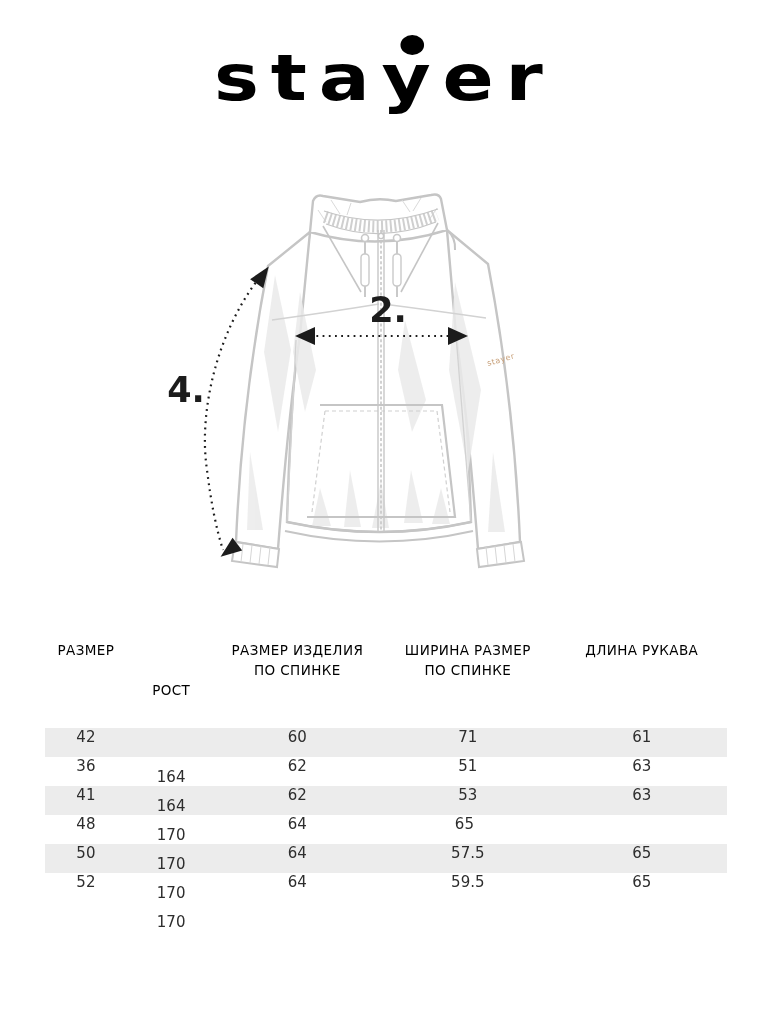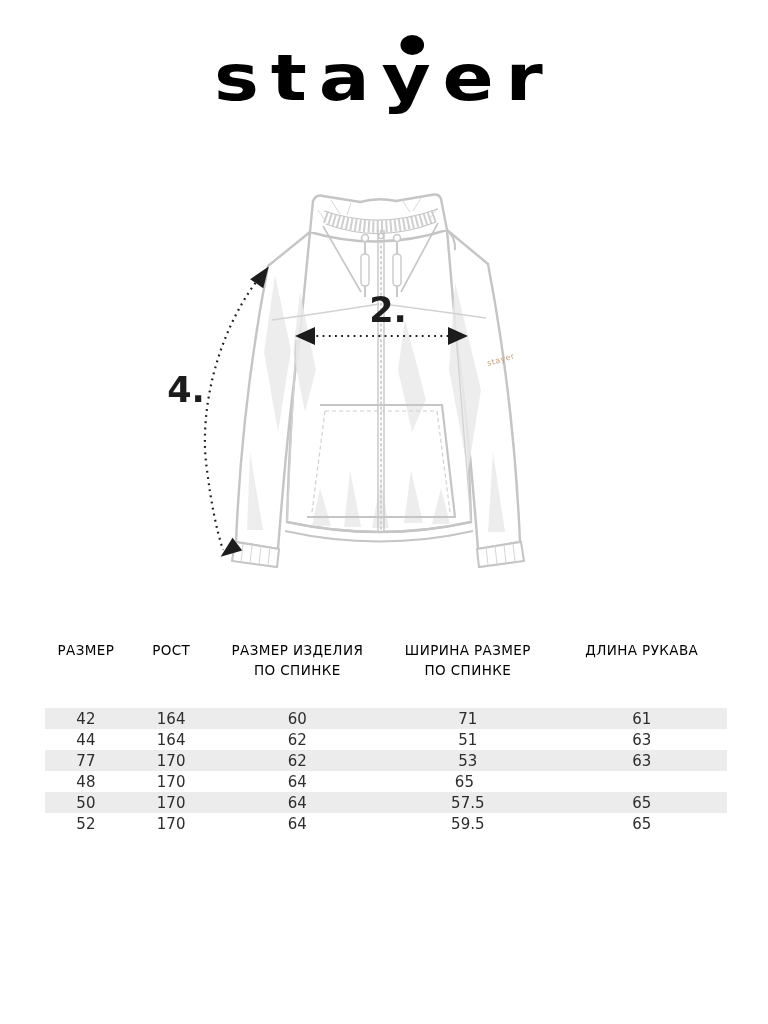--- a/index.html
+++ b/index.html
@@ -18,24 +18,24 @@
 
   
   .diagram { position:absolute; left:150px; top:170px; width:440px; height:440px; }
 
   
   .size-table { position:absolute; left:45px; top:640px; width:682px; }
   .thead { display:flex; width:100%; margin-bottom:28px; }
   .thead .hcell { text-align:center; font-size:13.5px; line-height:20px;
     letter-spacing:0.4px; color:#000000; }
   .tbody { width:100%; }
-  .trow { display:flex; width:100%; height:21px; align-items:center; background:#ffffff; }
+  .trow { display:flex; width:100%; height:29px; align-items:flex-start; background:#ffffff; }
   .trow.alt { background:#ececec; }
   .tcell { text-align:center; font-size:15px; color:#2d2d2d; }
-  .c0 { width:12%; } .c1 { width:13%; } .c2 { width:24%; } .c3 { width:26%; } .c4 { width:25%; }
+  .c0 { width:12%; } .c1 { width:13%;margin-top:40px; } .c2 { width:24%; } .c3 { width:26%; } .c4 { width:25%; }
 </style>
 </head>
 <body>
 
 <div class="logo">
   <span class="logo-text"><span>sta</span><span class="logo-y-wrap"><span class="logo-dot"></span><span>y</span></span><span>er</span></span>
 </div>
 
 <svg class="diagram" viewBox="0 0 440 440">
 
@@ -180,28 +180,28 @@
 
   <div class="tbody">
     <div class="trow alt">
       <div class="tcell c0">42</div>
       <div class="tcell c1">164</div>
       <div class="tcell c2">60</div>
       <div class="tcell c3">71</div>
       <div class="tcell c4">61</div>
     </div>
     <div class="trow">
-      <div class="tcell c0">44</div>
+      <div class="tcell c0">36</div>
       <div class="tcell c1">164</div>
       <div class="tcell c2">62</div>
       <div class="tcell c3">51</div>
       <div class="tcell c4">63</div>
     </div>
     <div class="trow alt">
-      <div class="tcell c0">77</div>
+      <div class="tcell c0">41</div>
       <div class="tcell c1">170</div>
       <div class="tcell c2">62</div>
       <div class="tcell c3">53</div>
       <div class="tcell c4">63</div>
     </div>
     <div class="trow">
       <div class="tcell c0">48</div>
       <div class="tcell c1">170</div>
       <div class="tcell c2">64</div>
       <div class="tcell c4">65</div>

